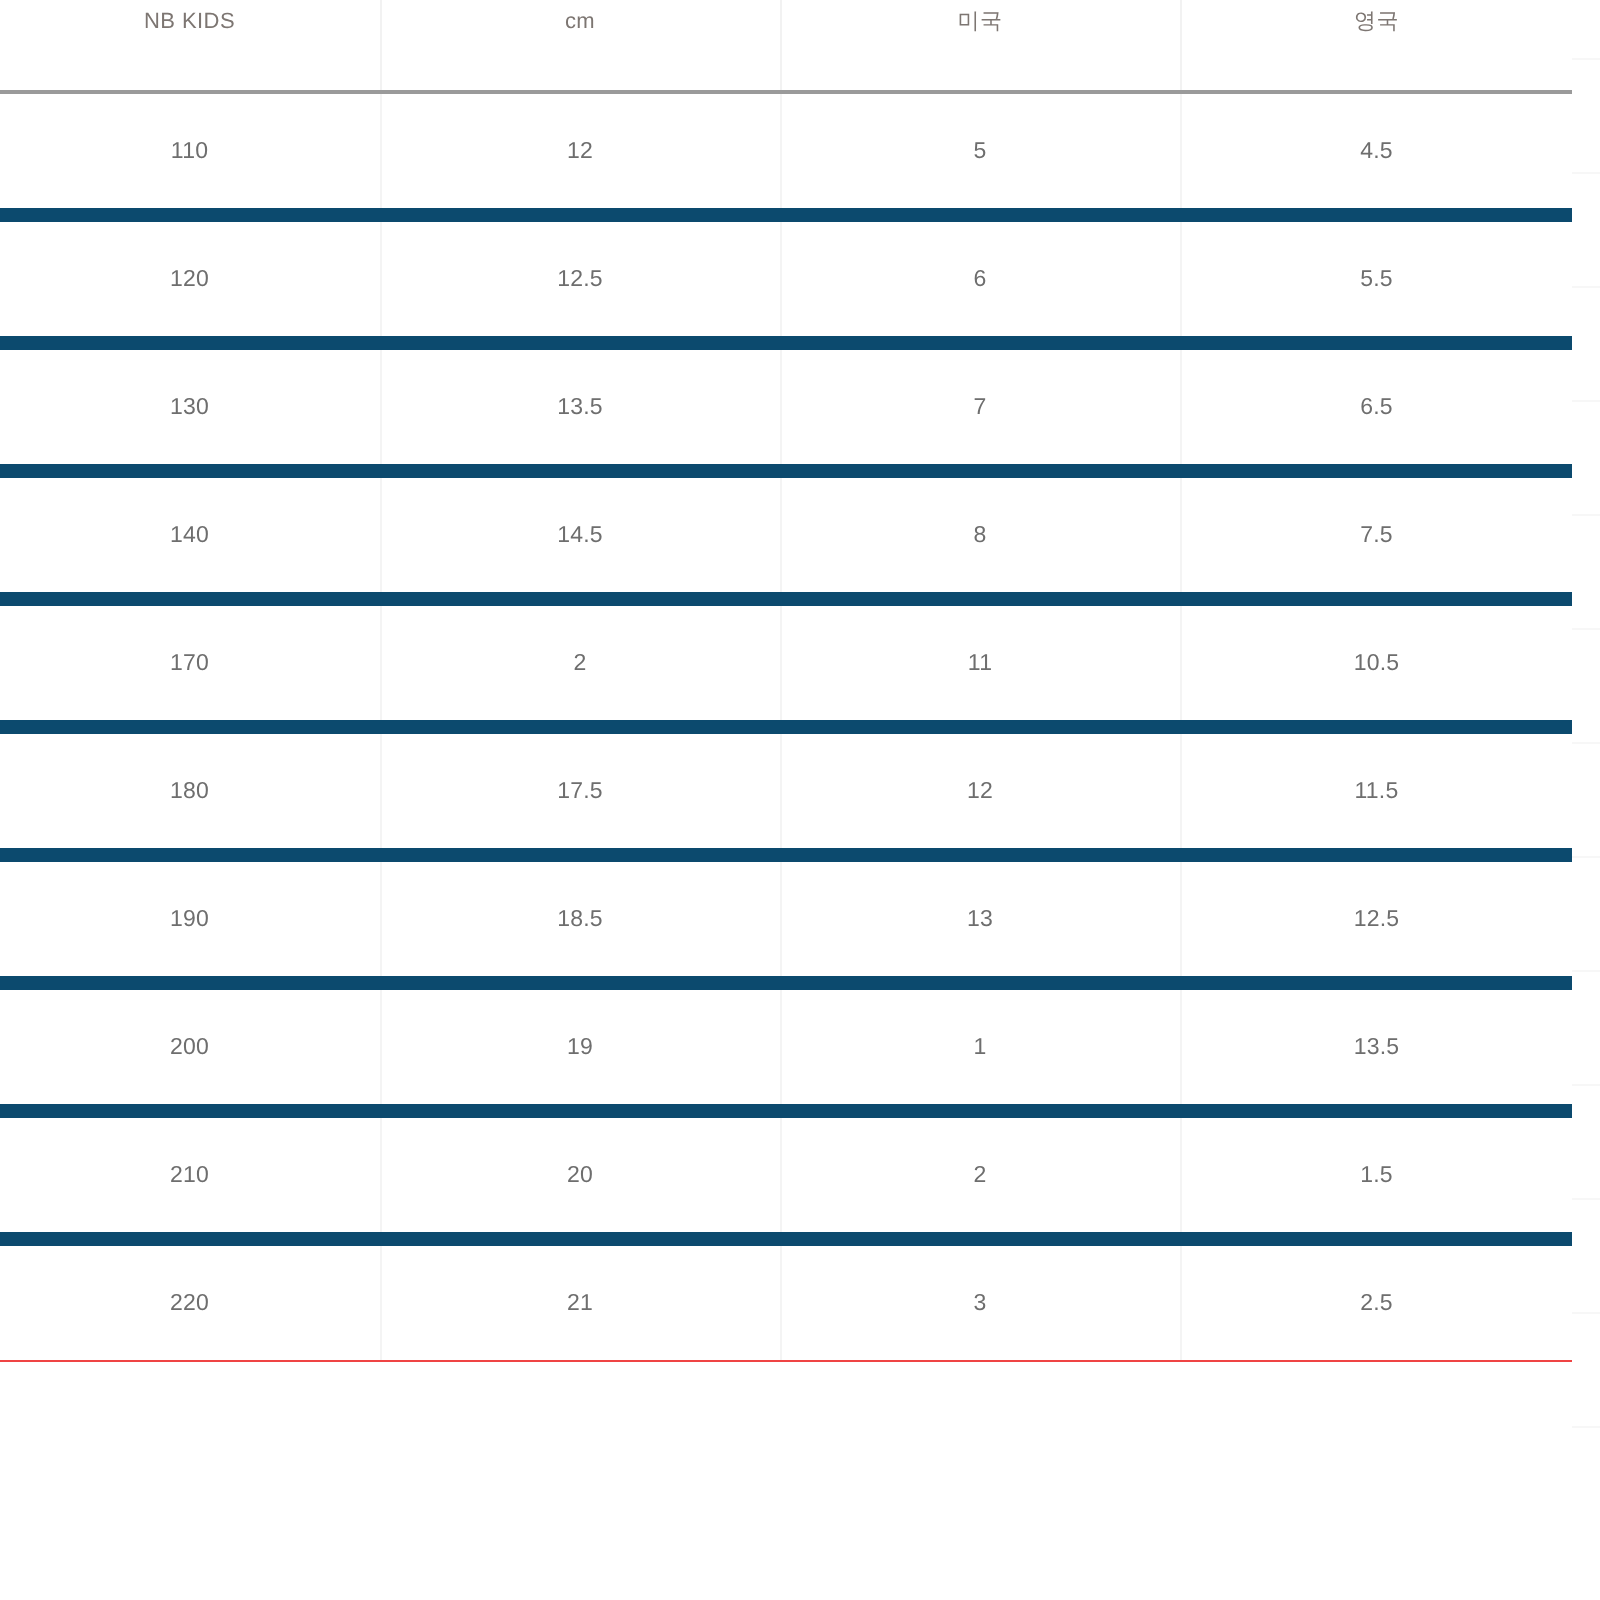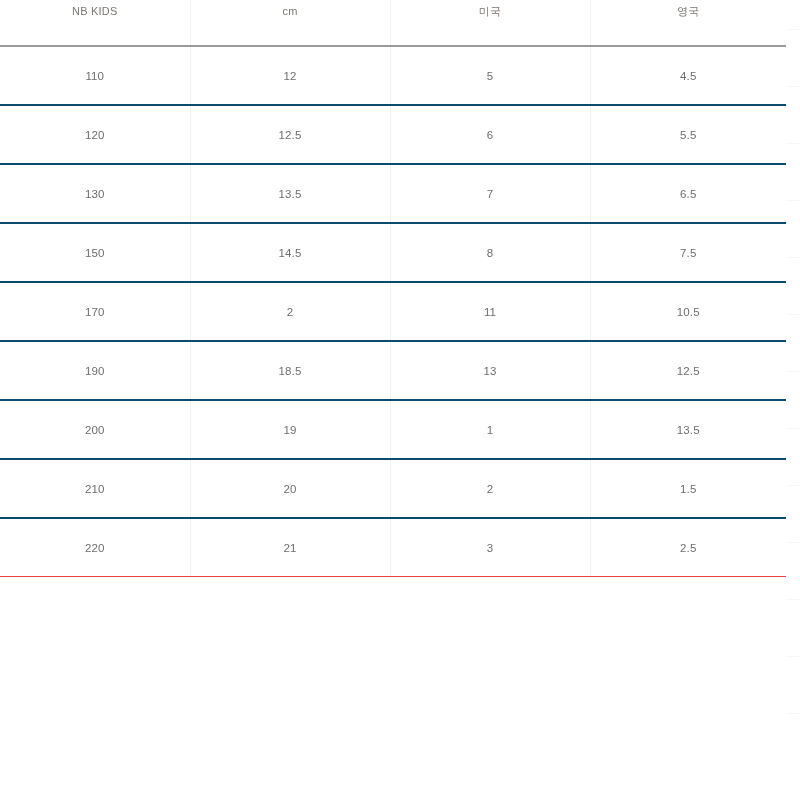--- a/index.html
+++ b/index.html
@@ -76,21 +76,21 @@
   
   tbody td {
     height: 57px;
     padding: 0;
     text-align: center;
     vertical-align: middle;
     font-size: 11.5px;
     font-weight: 400;
     color: #6e6e6e;
     letter-spacing: 0.01em;
-    border-bottom: 2px solid #0c4a6e;
+    border-bottom: 7px solid #0c4a6e;
     border-right: 1px solid #f4f4f4;
     background: #ffffff;
   }
   tbody td:last-child { border-right: none; }
   tbody tr:last-child td { border-bottom: 1px solid #ef4444; }
 
   
   .rule-extension {
     position: absolute;
     left: 786px;
@@ -150,30 +150,36 @@
             <td>6</td>
             <td>5.5</td>
           </tr>
           <tr>
             <td>130</td>
             <td>13.5</td>
             <td>7</td>
             <td>6.5</td>
           </tr>
           <tr>
-            <td>150</td>
+            <td>140</td>
             <td>14.5</td>
             <td>8</td>
             <td>7.5</td>
           </tr>
           <tr>
             <td>170</td>
             <td>2</td>
             <td>11</td>
             <td>10.5</td>
+          </tr>
+          <tr>
+            <td>180</td>
+            <td>17.5</td>
+            <td>12</td>
+            <td>11.5</td>
           </tr>
           <tr>
             <td>190</td>
             <td>18.5</td>
             <td>13</td>
             <td>12.5</td>
           </tr>
           <tr>
             <td>200</td>
             <td>19</td>

